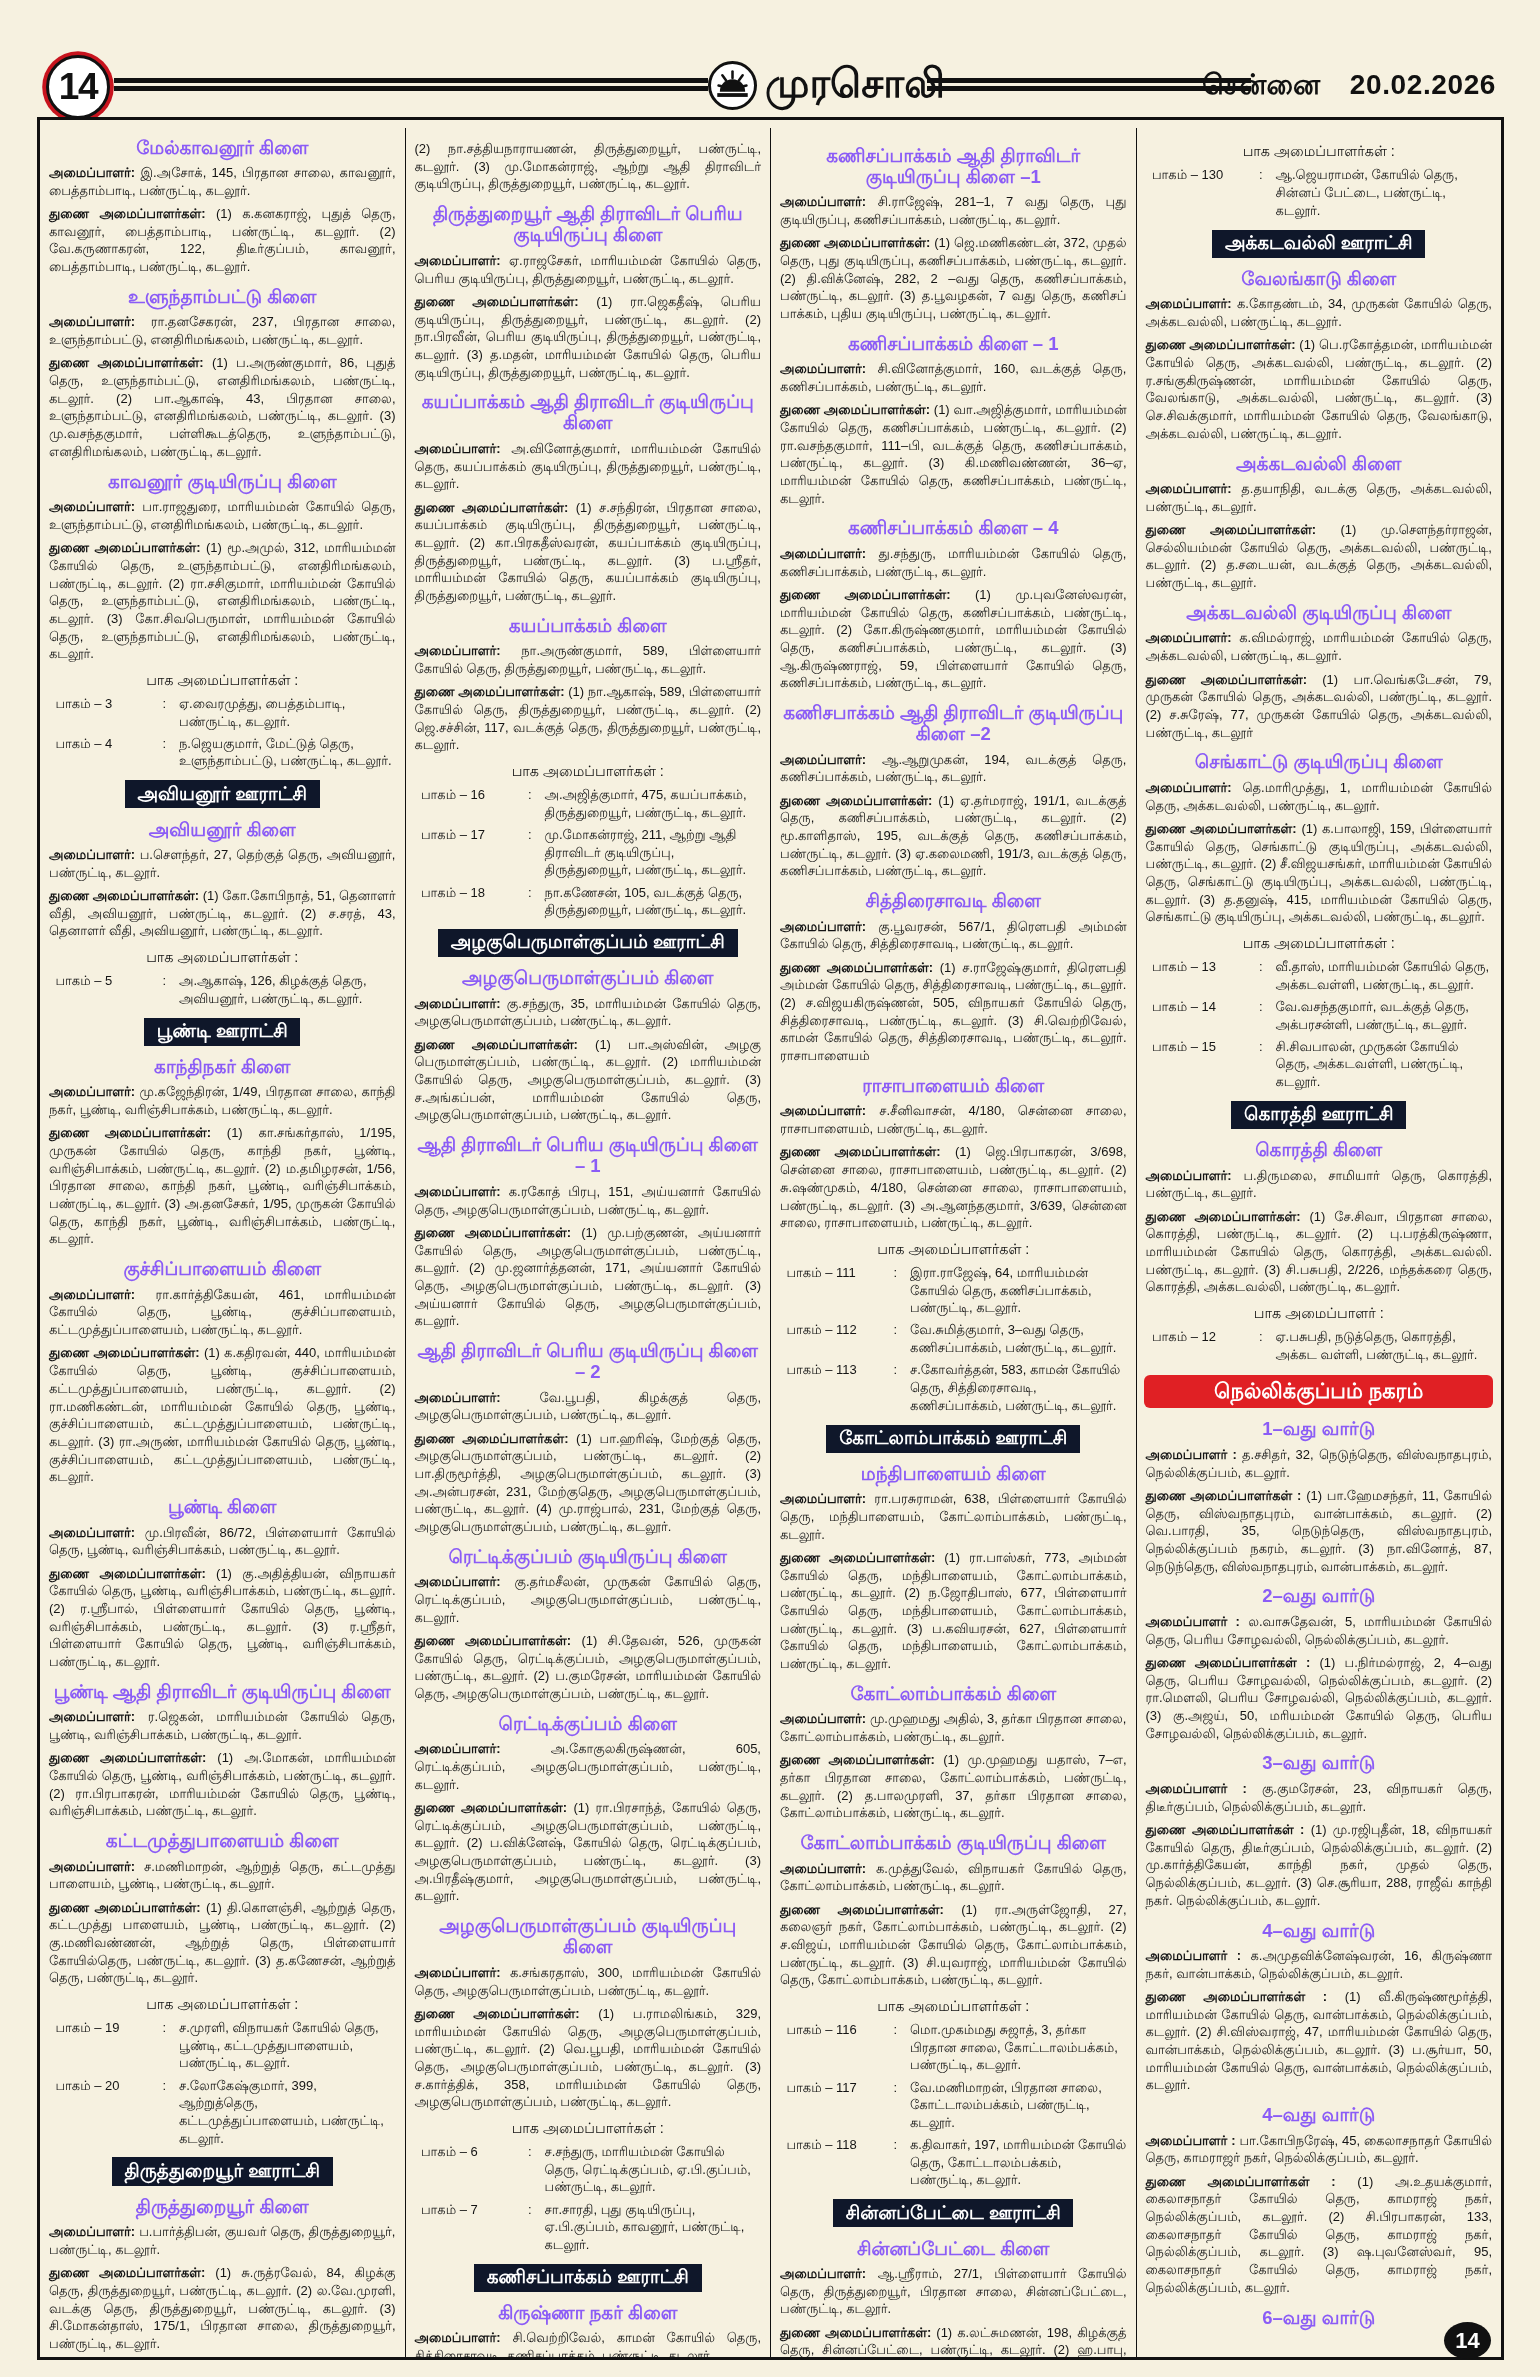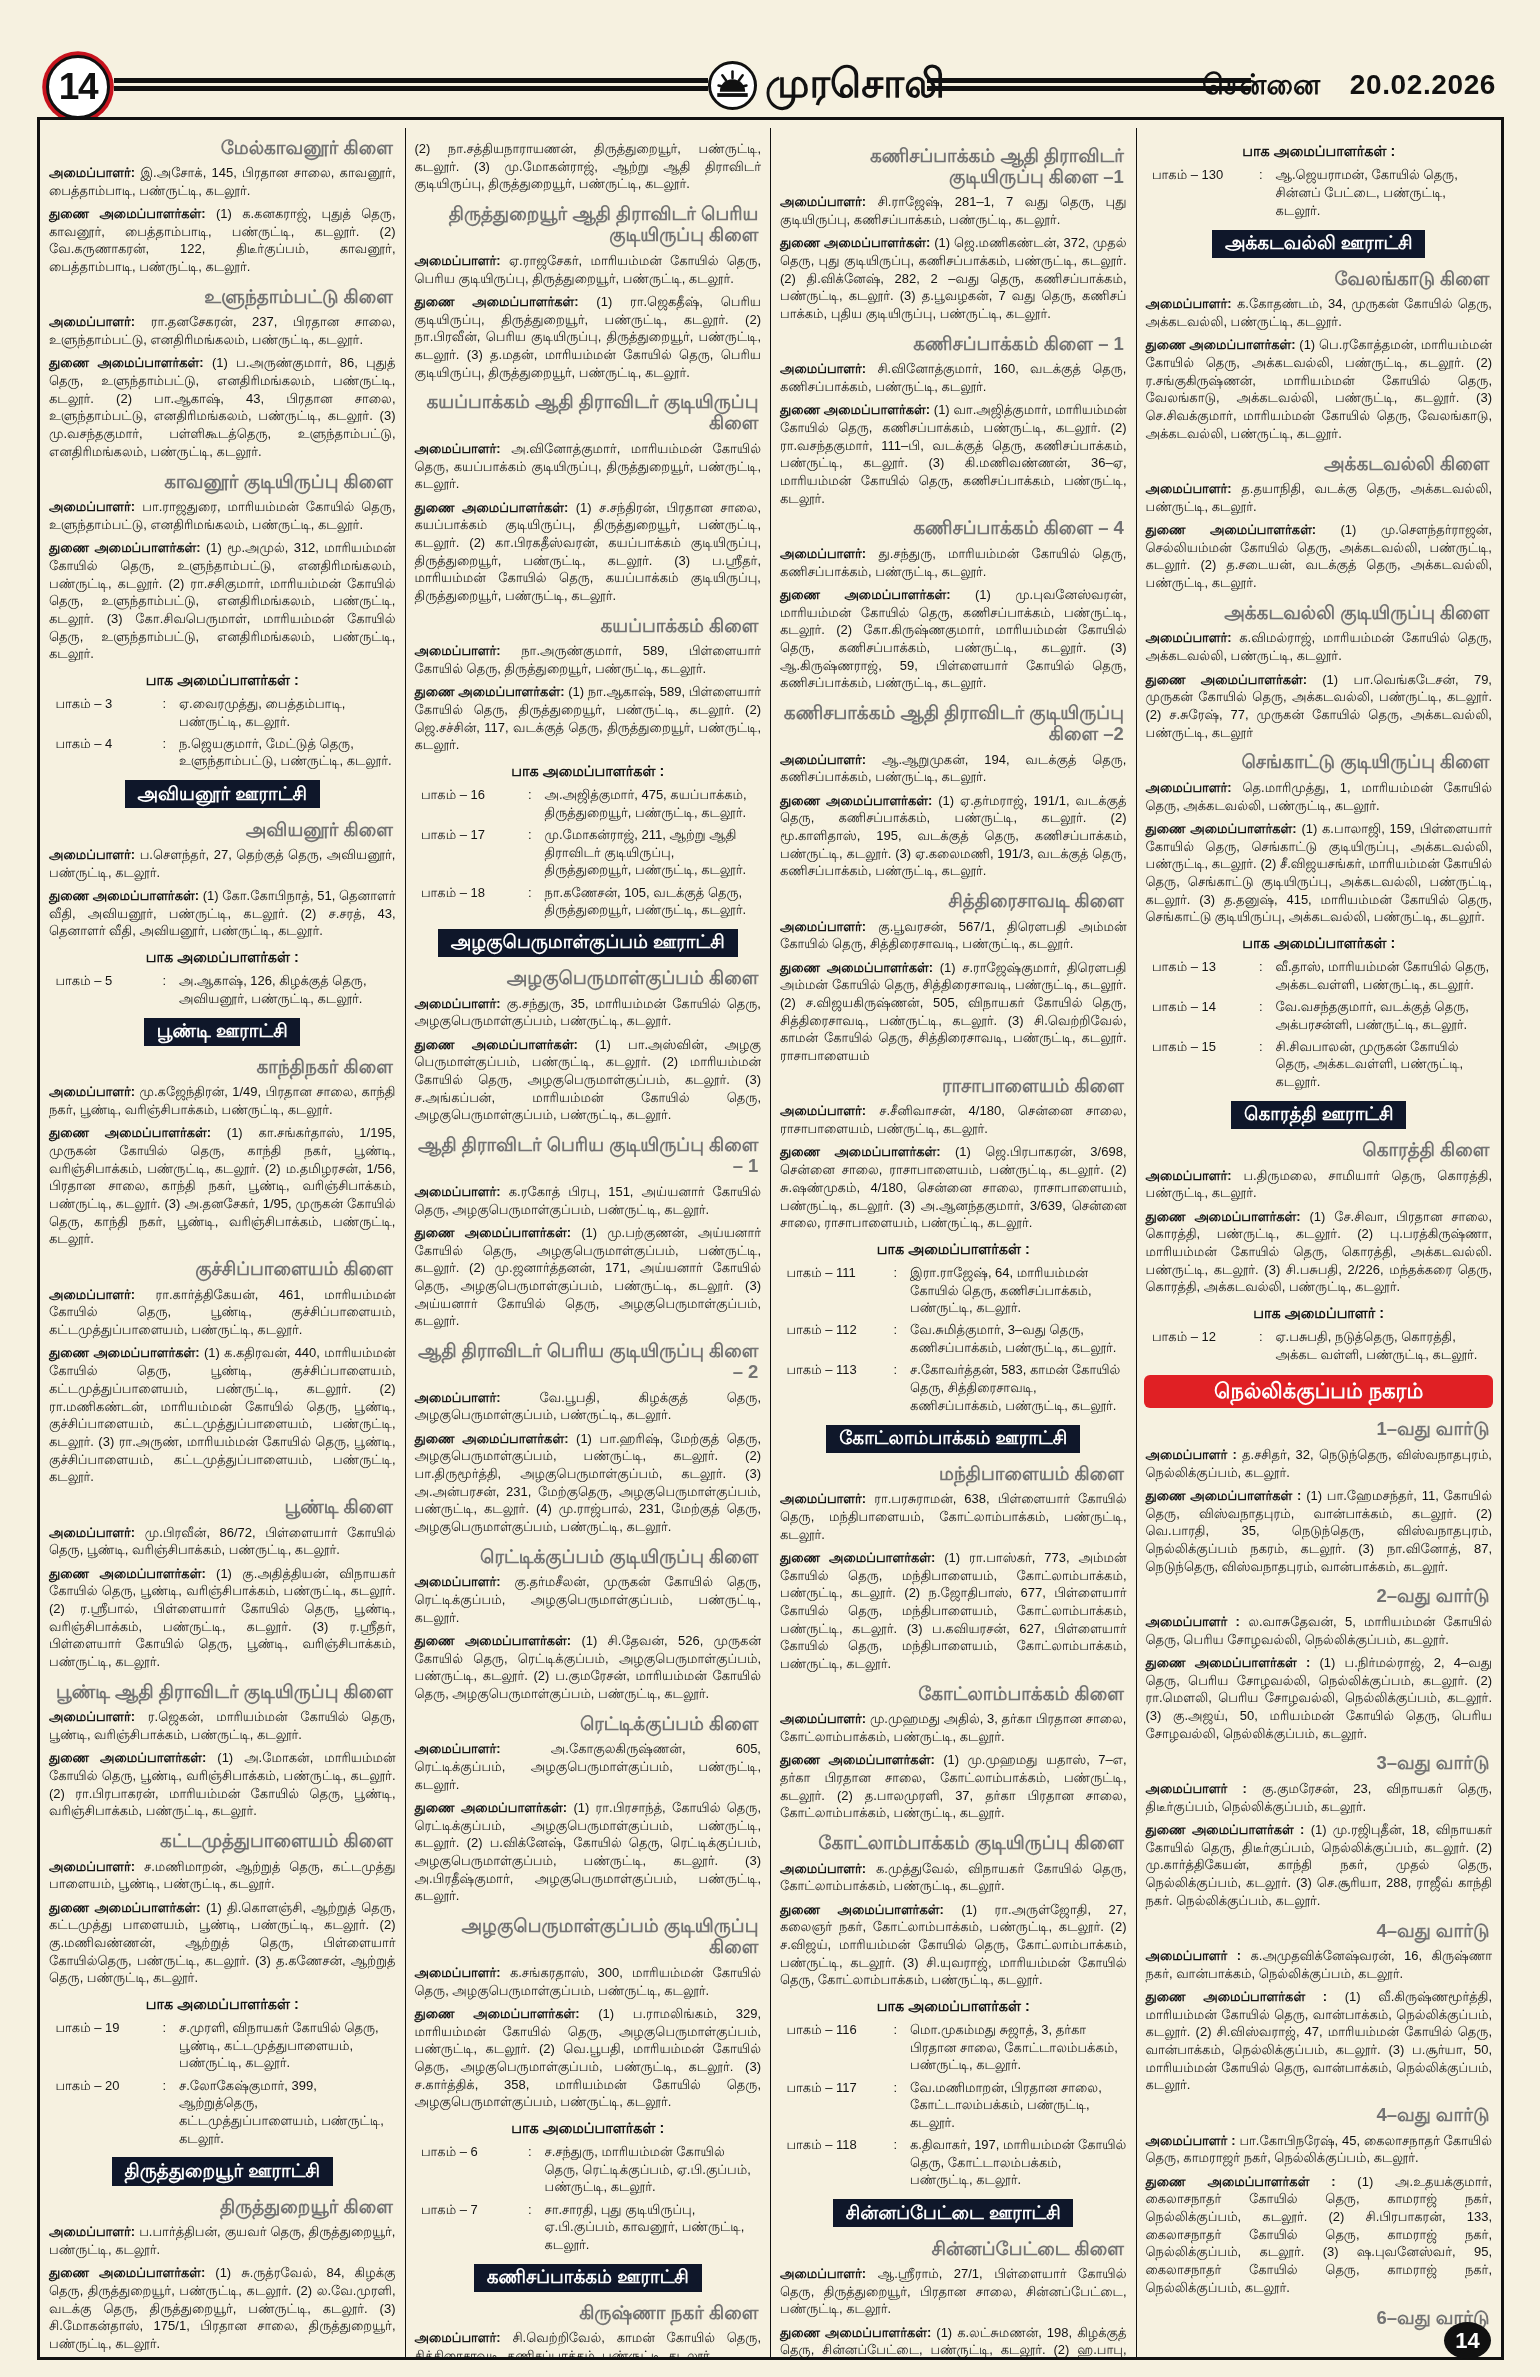--- a/index.html
+++ b/index.html
@@ -19,27 +19,27 @@
   .paper-name { position:absolute; left:765px; top:61px; font-size:40px; font-weight:bold; color:#111; }
   .edition-date { position:absolute; right:45px; top:69px; font-size:28px; font-weight:bold; color:#111; white-space:nowrap; }
   .edition-date .dt { margin-left:22px; letter-spacing:0.6px; }
 
   
   .frame { position:absolute; left:37px; top:117px; width:1467px; height:2243px;
     border:3.2px solid #111; background:#f6f1e0; display:flex; overflow:hidden; }
   .col { flex:1 1 0; padding:6.4px 9px 9px 9px; overflow:hidden; }
   .col + .col { border-left:1.9px solid #111;margin-top:8px; }
 
-  .section { color:#737373; font-weight:bold; font-size:18.5px; text-align:right; line-height:1.14; margin:10.2px 2.6px 6.4px; }
+  .section { color:#8b5cf6; font-weight:bold; font-size:18.5px; text-align:center; line-height:1.14; margin:10.2px 2.6px 6.4px; }
   .panchayat { text-align:center; margin:10.2px 0 3.8px; }
   .panchayat .badge { display:inline-block; background:#0f172a; color:#fff; font-weight:bold; font-size:18.5px;
     padding:3.2px 12.8px 4.5px; line-height:1.1; }
   .town { background:#e02024; color:#fff; font-weight:bold; font-size:21px; text-align:center;
     padding:4.5px 2.6px 5.7px; margin:11.5px -1.3px 5.1px; line-height:1.1;border-radius:6px; }
-  .subhead { font-weight:bold; font-size:14.4px; text-align:center; margin:9px 0 5.1px; }
+  .subhead { font-weight:normal; font-size:14.4px; text-align:center; margin:9px 0 5.1px; }
   p.para { font-size:13px; line-height:1.36; text-align:justify; margin:5.7px 0; }
   p.para b { font-weight:bold; }
   .part { display:flex; font-size:13px; line-height:1.36; margin:4.5px 0 4.5px 6.4px; }
   .part .part-no { flex:0 0 107px; white-space:nowrap; }
   .part .part-colon { flex:0 0 16.6px; }
   .part .part-text { flex:1 1 auto; text-align:left; }
 
   
   .footer-badge { position:absolute; right:50px; bottom:18px; width:47px; height:37px; background:#111;
     border-radius:50%; display:flex; align-items:center; justify-content:center; }

